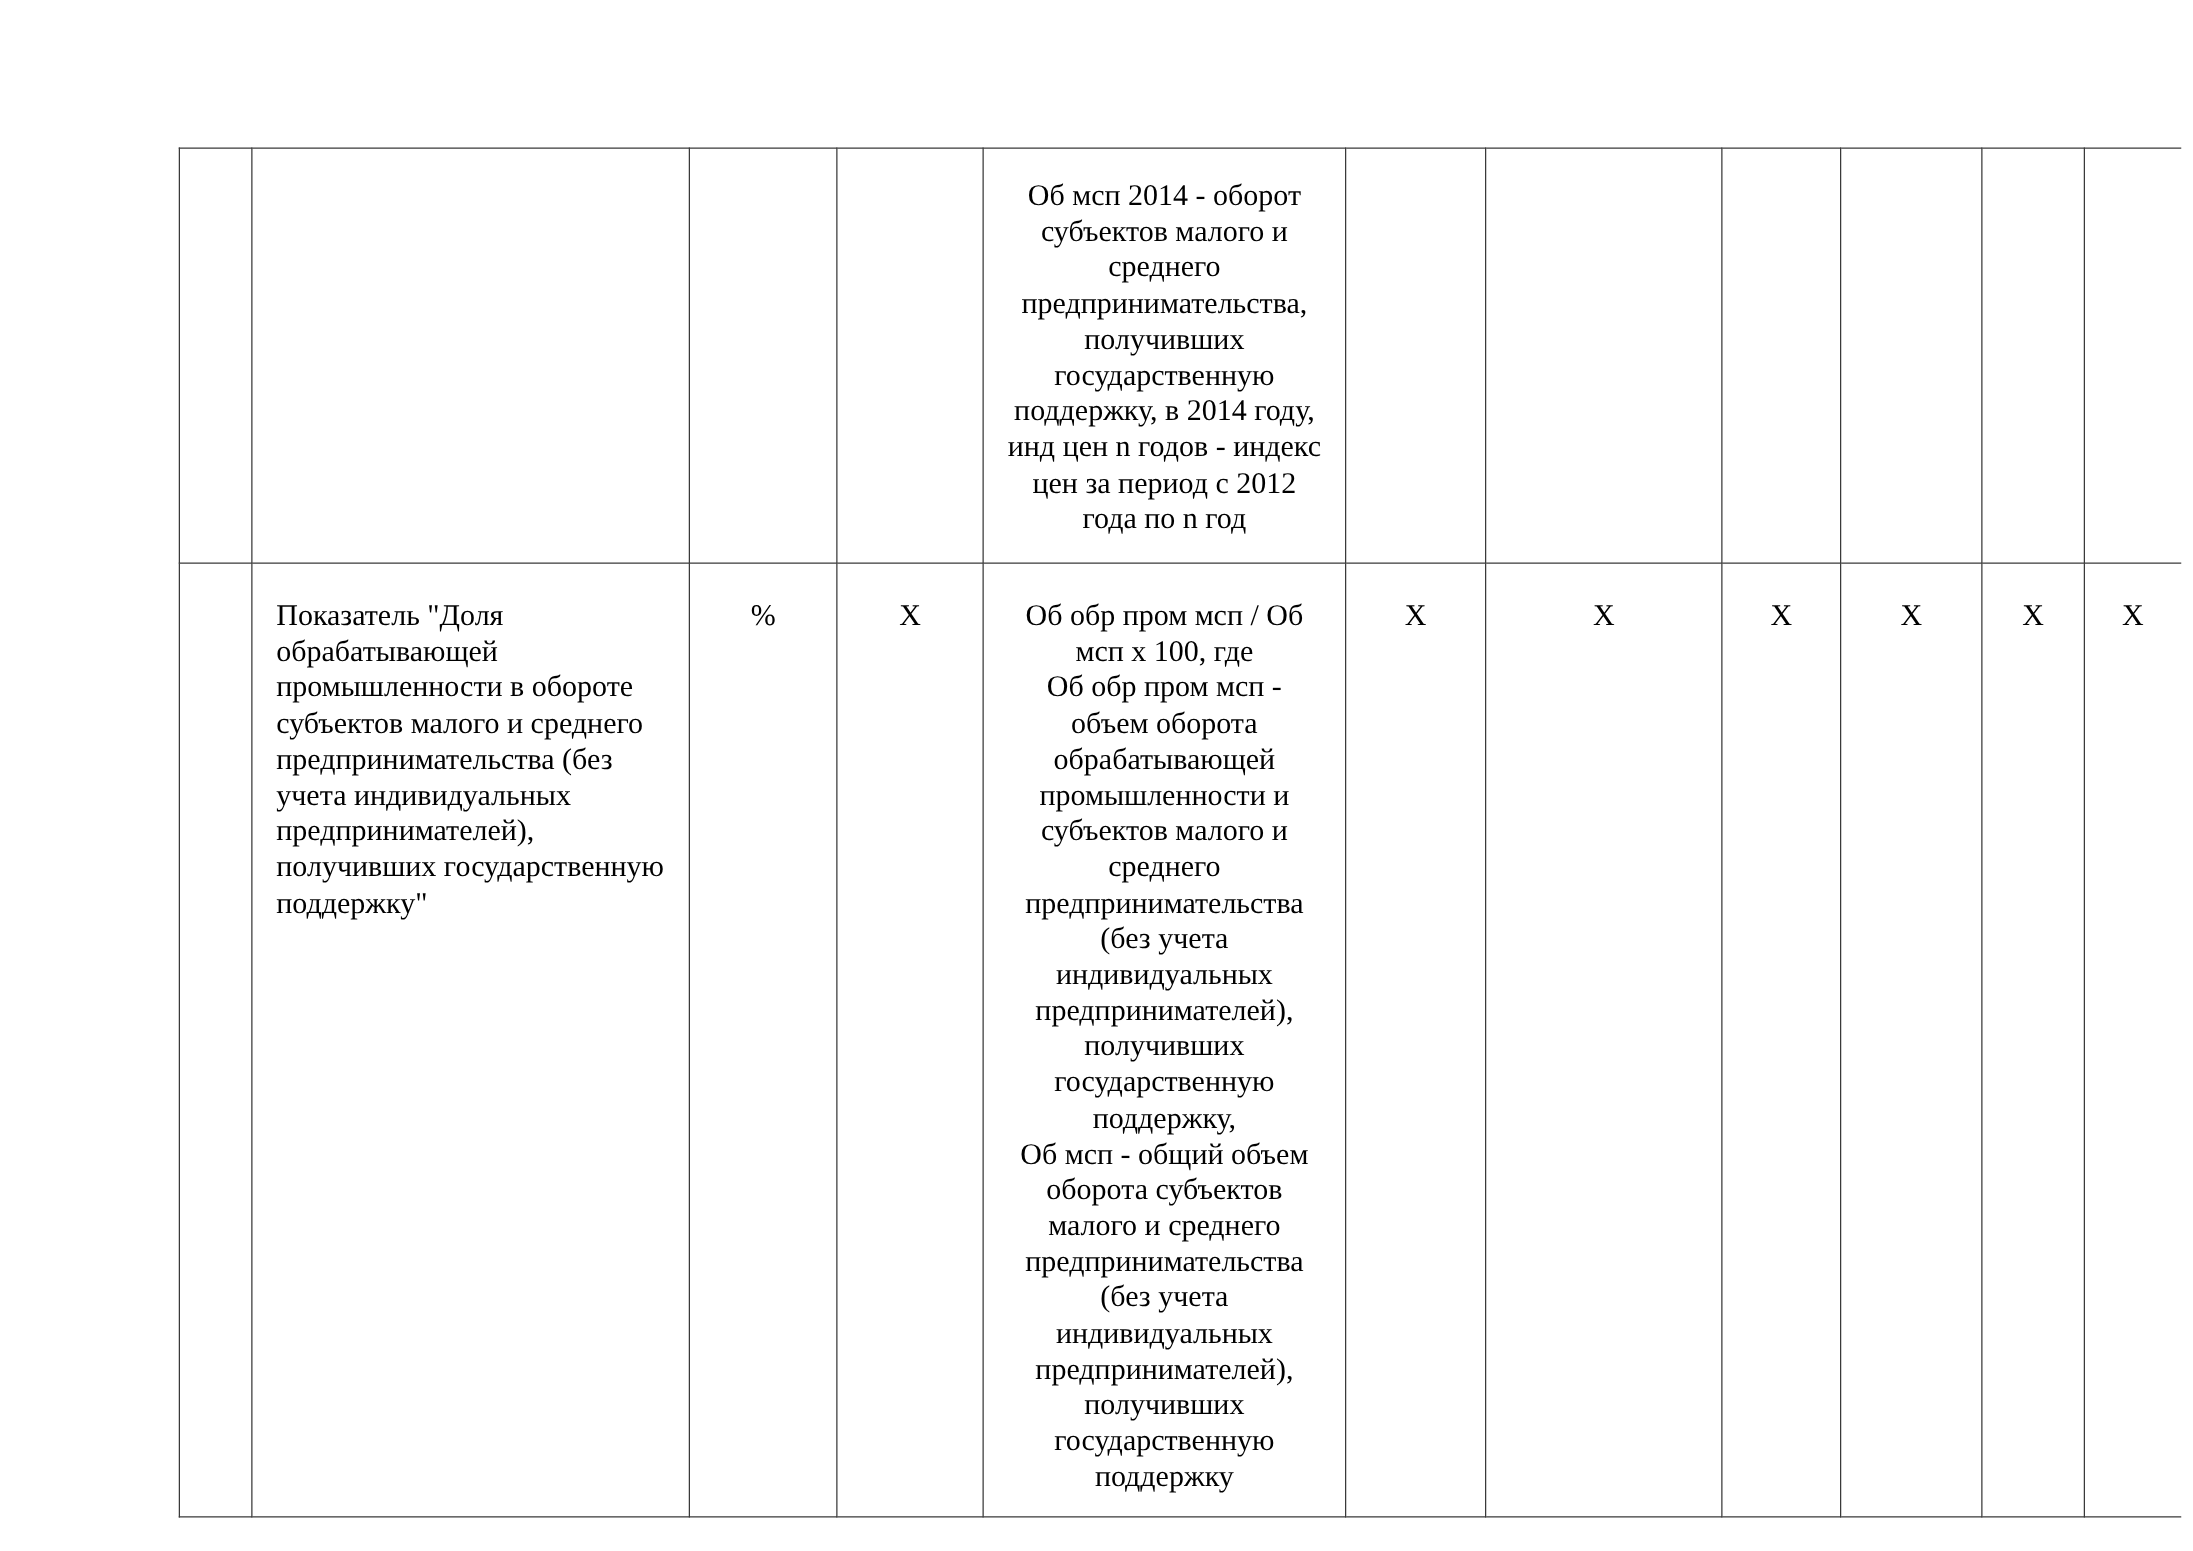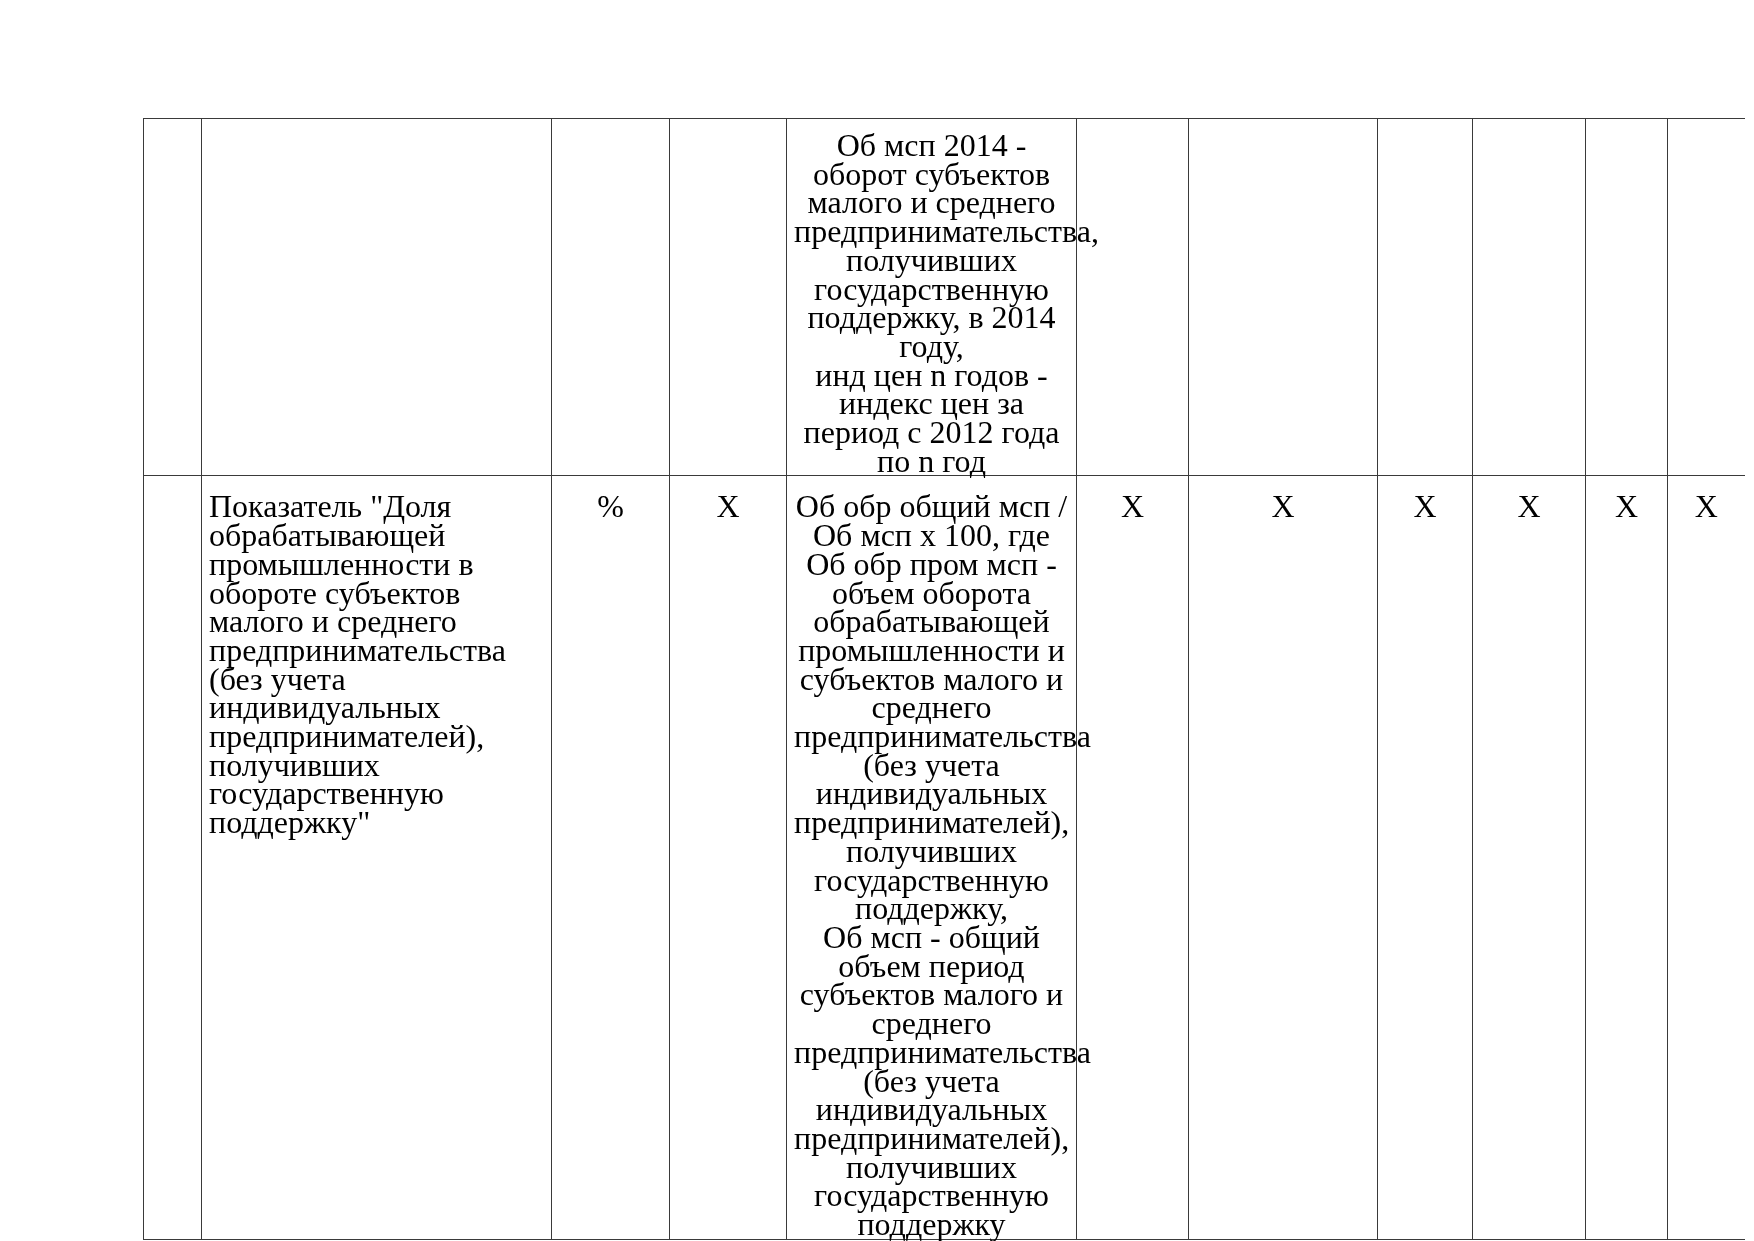--- a/index.html
+++ b/index.html
@@ -1,21 +1,21 @@
 <!DOCTYPE html>
 <html><head>
 <meta charset="utf-8">
 <style>
   html, body { margin:0; padding:0; background:#ffffff; }
   body { width:1754px; height:1241px; position:relative; overflow:hidden;
          font-family: "Liberation Serif", "DejaVu Serif", serif; color:#000; }
   .doc-table { position:absolute; left:143px; top:118px; border-collapse:collapse;
                table-layout:fixed; width:1601px; }
-  .doc-table td { border:1.6px solid #3a3a3a; vertical-align:top; padding:0;
-                  font-size:32px; line-height:28.7px; }
+  .doc-table td { border:1.6px solid #3a3a3a; vertical-align:top; padding:12px;
+                  font-size:24px; line-height:28.7px; }
   .doc-table tr.row-1 td { height:307px; }
   .doc-table tr.row-2 td { height:738px; }
   .cell-inner { padding:16px 7px 0 7px; }
   .center { text-align:center; }
   .left { text-align:left; }
   .formula-line { display:block; }
   .right-edge { border-right:none !important; }
 </style>
 </head>
 <body>
@@ -81,23 +81,23 @@
           <div class="cell-inner left">Показатель "Доля обрабатывающей промышленности в обороте субъектов малого и среднего предпринимательства (без учета индивидуальных предпринимателей), получивших государственную поддержку"</div>
         </td>
     <td>
           <div class="cell-inner center">%</div>
         </td>
     <td>
           <div class="cell-inner center">X</div>
         </td>
     <td>
       <div class="cell-inner center">
-        <span class="formula-line">Об обр общий мсп / Об мсп x 100, где</span>
+        <span class="formula-line">Об обр пром мсп / Об мсп x 100, где</span>
         <span class="formula-line">Об обр пром мсп - объем оборота обрабатывающей промышленности и субъектов малого и среднего предпринимательства (без учета индивидуальных предпринимателей), получивших государственную поддержку,</span>
-        <span class="formula-line">Об мсп - общий объем период субъектов малого и среднего предпринимательства (без учета индивидуальных предпринимателей), получивших государственную поддержку</span>
+        <span class="formula-line">Об мсп - общий объем оборота субъектов малого и среднего предпринимательства (без учета индивидуальных предпринимателей), получивших государственную поддержку</span>
       </div>
     </td>
     <td>
           <div class="cell-inner center">X</div>
         </td>
     <td>
           <div class="cell-inner center">X</div>
         </td>
     <td>
           <div class="cell-inner center">X</div>

